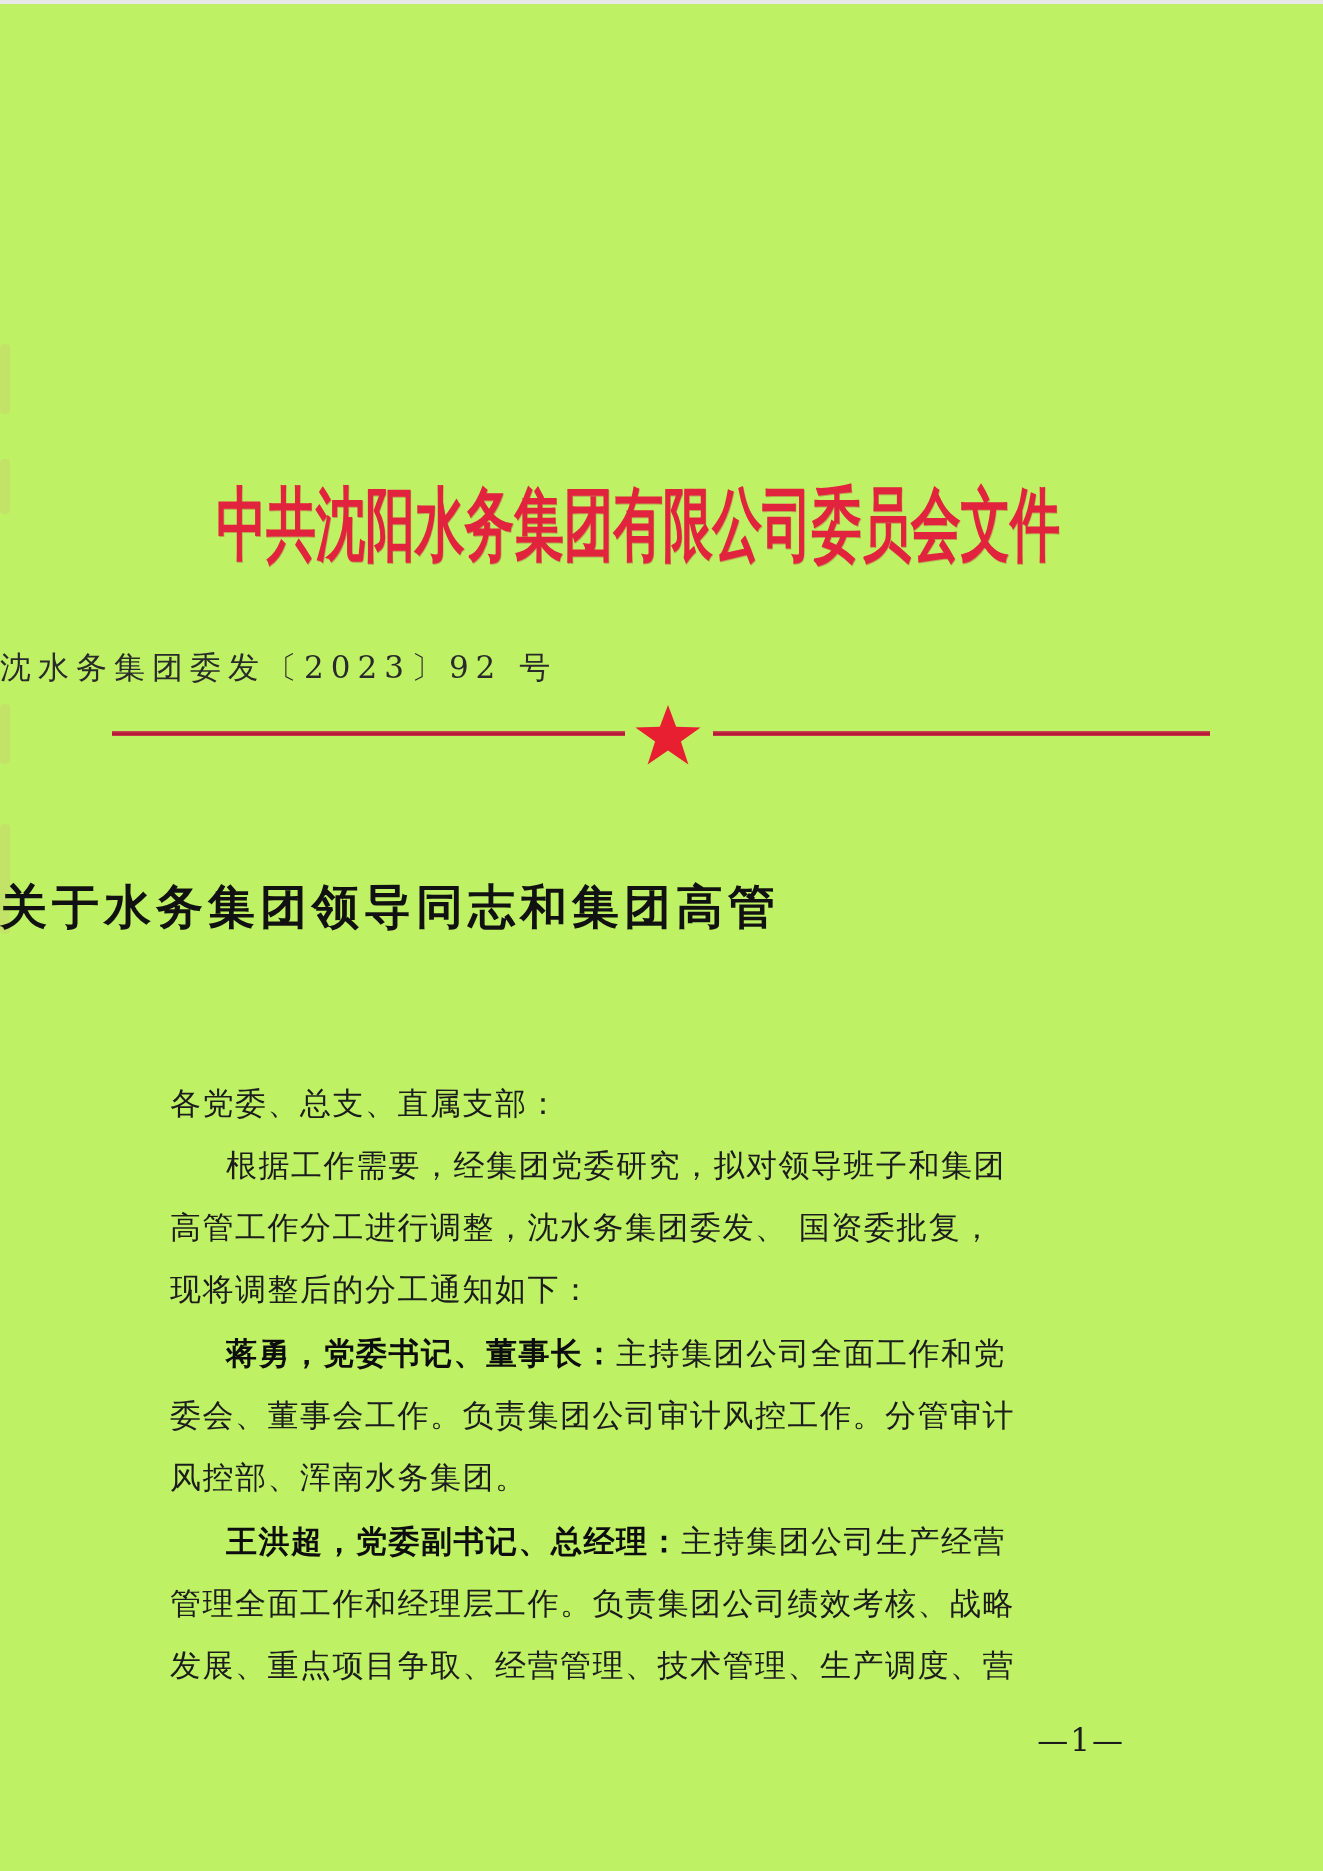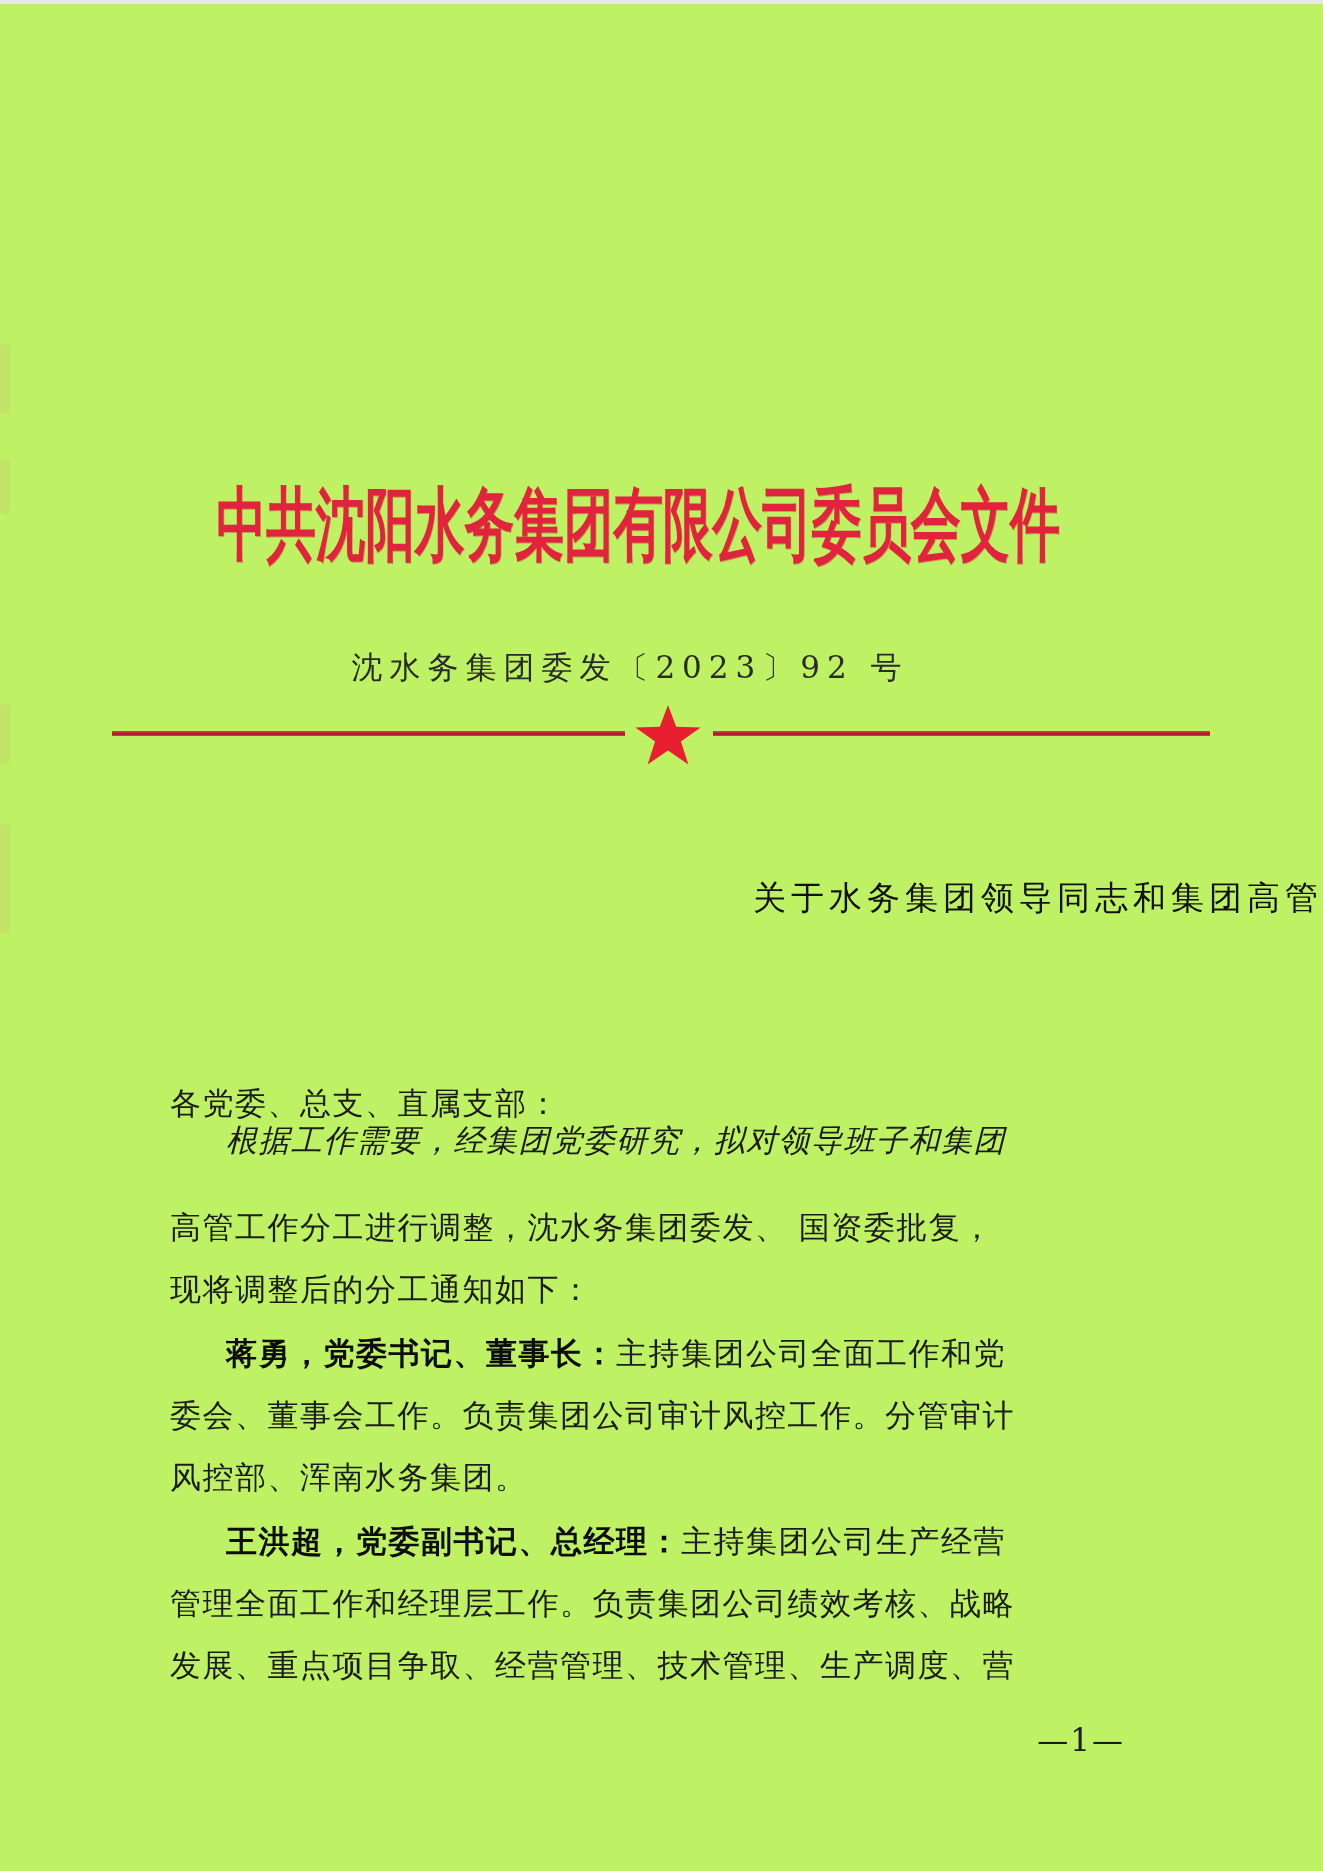--- a/index.html
+++ b/index.html
@@ -46,21 +46,20 @@
     letter-spacing: 0px;
     text-shadow: 1px 1px 0 rgba(180, 20, 50, 0.35);
   }
 
   
   .doc-number {
     position: absolute;
     top: 643px;
     left: 0;
     width: 1260px;
-    text-align: center;
     font-size: 31px;
     letter-spacing: 7px;
     color: #2a2a2a;
     white-space: nowrap;
   }
 
   
   .rule-left {
     position: absolute;
     top: 727px;
@@ -85,23 +84,23 @@
     height: 64px;
     background: #e81e31;
     clip-path: polygon(50% 0%, 62% 34%, 98% 35%, 69% 57%, 80% 93%, 50% 71%, 20% 93%, 31% 57%, 2% 35%, 38% 34%);
   }
 
   
   .doc-title {
     position: absolute;
     left: 0;
     width: 1323px;
-    text-align: right;
-    font-weight: normal;
-    font-size: 33px;
+    text-align: left;
+    font-weight: bold;
+    font-size: 47px;
     letter-spacing: 5px;
     color: #111;
     white-space: nowrap;
   }
   .title-1 { top: 872px; }
   .title-2 { top: 938px; }
 
   
   .body-line {
     position: absolute;
@@ -112,21 +111,21 @@
     color: #1c1c1c;
     white-space: nowrap;
   }
   .indent { padding-left: 56px; }
   .seg-bold {
     font-family: "DejaVu Sans", "Liberation Sans", sans-serif;
     font-weight: bold;
     color: #0d0d0d;
   }
   .line-0  { top: 1079px; }
-  .line-1  { top: 1116px; font-style: italic; }
+  .line-1  { top: 1141px; }
   .line-2  { top: 1203px; }
   .line-3  { top: 1265px; }
   .line-4  { top: 1329px; }
   .line-5  { top: 1391px; }
   .line-6  { top: 1453px; }
   .line-7  { top: 1517px; }
   .line-8  { top: 1579px; }
   .line-9  { top: 1641px; }
 
   

